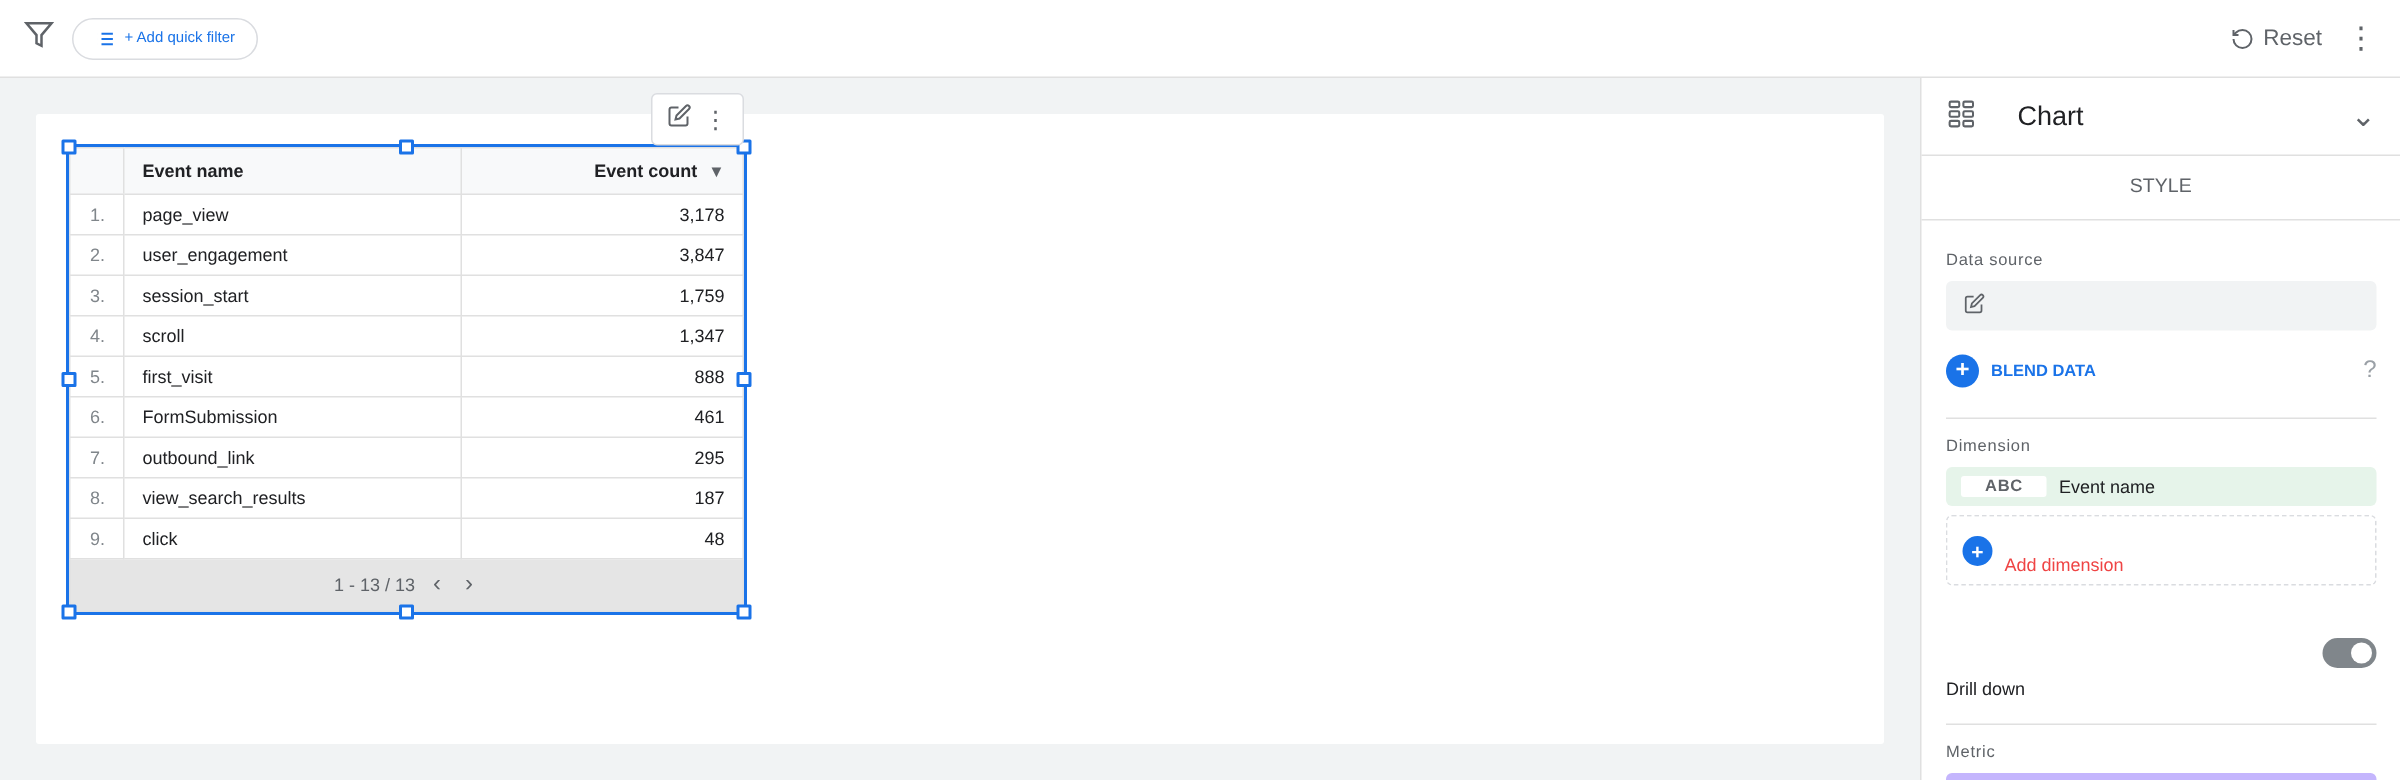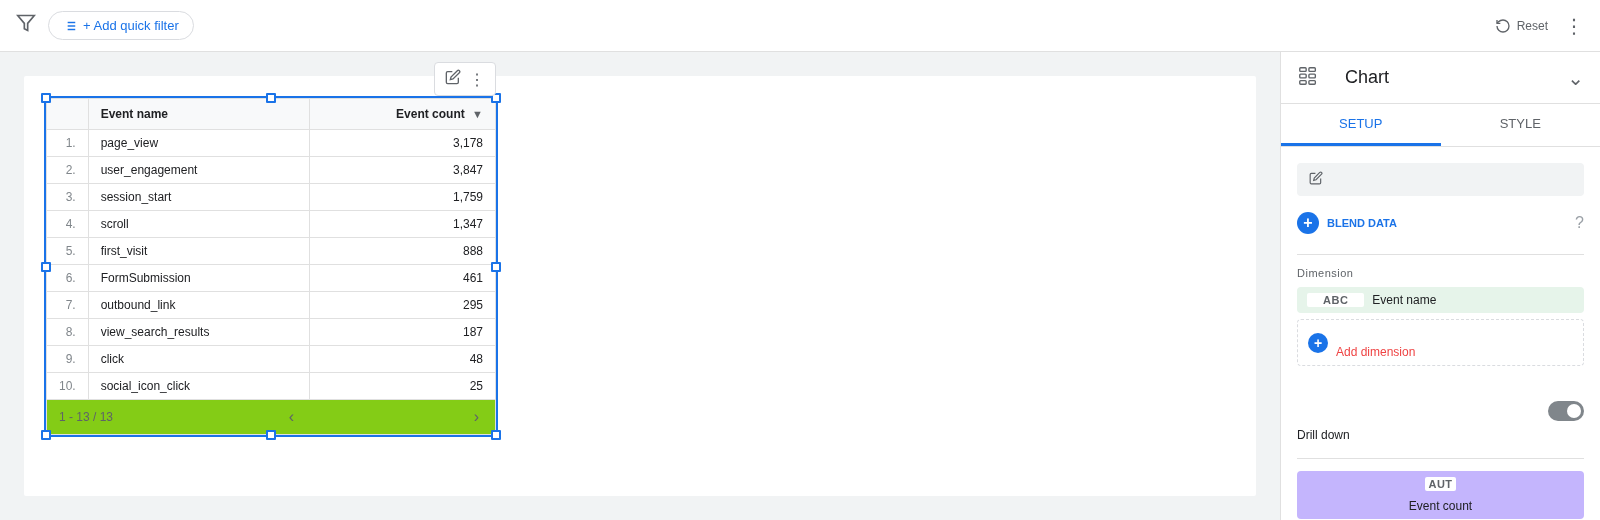--- a/index.html
+++ b/index.html
@@ -37,35 +37,35 @@
     }
     .quick-filter-btn {
       display: flex;
       align-items: center;
       gap: 6px;
       border: 1px solid #dadce0;
       border-radius: 20px;
       padding: 6px 14px;
       background: #fff;
       color: #1a73e8;
-      font-size: 13px;
+      font-size: 10px;
       cursor: pointer;
       font-weight: 500;
     }
     .top-bar-right {
       display: flex;
       align-items: center;
       gap: 16px;
     }
     .reset-btn {
       display: flex;
       align-items: center;
       gap: 6px;
       color: #5f6368;
-      font-size: 12px;
+      font-size: 15px;
       cursor: pointer;
       background: none;
       border: none;
     }
     .more-icon {
       color: #5f6368;
       font-size: 20px;
       cursor: pointer;
     }
 
@@ -168,27 +168,27 @@
     }
     .data-table td.num-col {
       text-align: right;
     }
     .data-table td.row-num {
       color: #80868b;
       min-width: 36px;
       text-align: right;
     }
     .table-footer {
-      background: #84cc16;
+      background: #e5e5e5;
       border: 1px solid #e0e0e0;
       border-top: none;
       padding: 6px 12px;
       display: flex;
       align-items: center;
-      justify-content: space-between;
+      justify-content: center;
       gap: 8px;
       font-size: 12px;
       color: #5f6368;
     }
     .nav-btn {
       background: none;
       border: none;
       cursor: pointer;
       color: #5f6368;
       font-size: 16px;
@@ -548,25 +548,20 @@
               <tr>
       <td class="row-num">8.</td>
       <td>view_search_results</td>
       <td class="num-col">187</td>
     </tr>
               <tr>
       <td class="row-num">9.</td>
       <td>click</td>
       <td class="num-col">48</td>
     </tr>
-              <tr>
-      <td class="row-num">10.</td>
-      <td>social_icon_click</td>
-      <td class="num-col">25</td>
-    </tr>
             </tbody>
         </table>
 
         <div class="table-footer">
           <span>1 - 13 / 13</span>
           <button class="nav-btn">‹</button>
           <button class="nav-btn">›</button>
         </div>
       </div>
 
@@ -585,30 +580,28 @@
               <rect x="13" y="10" width="7" height="4" rx="1"></rect>
             <rect x="13" y="17" width="7" height="4" rx="1"></rect>
           </svg>
         </span>
         <span class="panel-title">Chart</span>
       </div>
       <span class="panel-collapse-icon">⌄</span>
     </div>
 
     <div class="panel-tabs">
-      <div class="panel-tab active">
-        <span>SETUP</span>
-      </div>
       <div class="panel-tab">
         <span>STYLE</span>
       </div>
     </div>
 
     <div class="panel-content">
 
+      <div class="panel-section-label">Data source</div>
       <div class="data-source-row">
         <span class="data-source-icon">
           <svg width="14" height="14" viewBox="0 0 24 24" fill="none" stroke="#5f6368" stroke-width="2">
             <path d="M11 4H4a2 2 0 0 0-2 2v14a2 2 0 0 0 2 2h14a2 2 0 0 0 2-2v-7"></path>
             <path d="M18.5 2.5a2.121 2.121 0 0 1 3 3L12 15l-4 1 1-4 9.5-9.5z"></path>
           </svg>
         </span>
       </div>
       <div class="blend-data-row">
         <div class="blend-plus-icon">+</div>
@@ -628,20 +621,21 @@
         <span class="add-dim-label">Add dimension</span>
       </div>
 
       <div class="drill-down-row">
         <span class="drill-down-label">Drill down</span>
         <div class="toggle-off"></div>
       </div>
 
       <hr class="section-divider">
 
+      <div class="panel-section-label">Metric</div>
       <div class="metric-chip">
         <span class="metric-chip-label">AUT</span>
         <span class="metric-chip-text">Event count</span>
       </div>
 
     </div>
   </div>
 
 </div>
 

